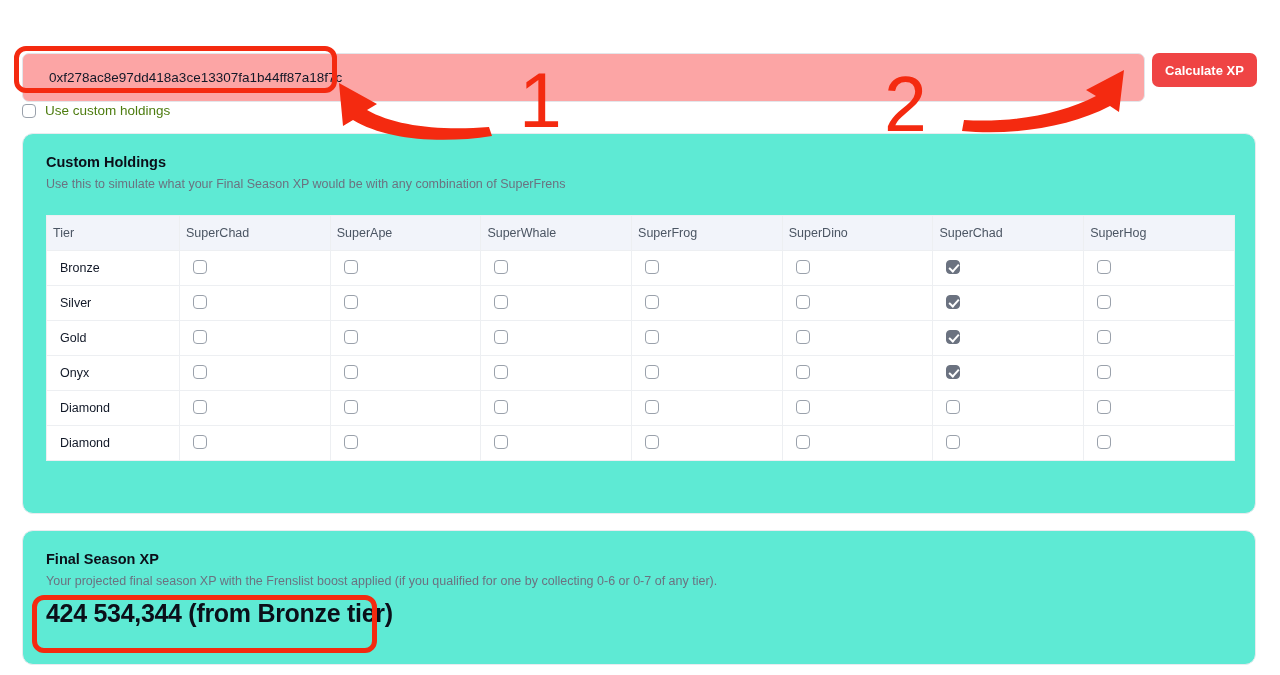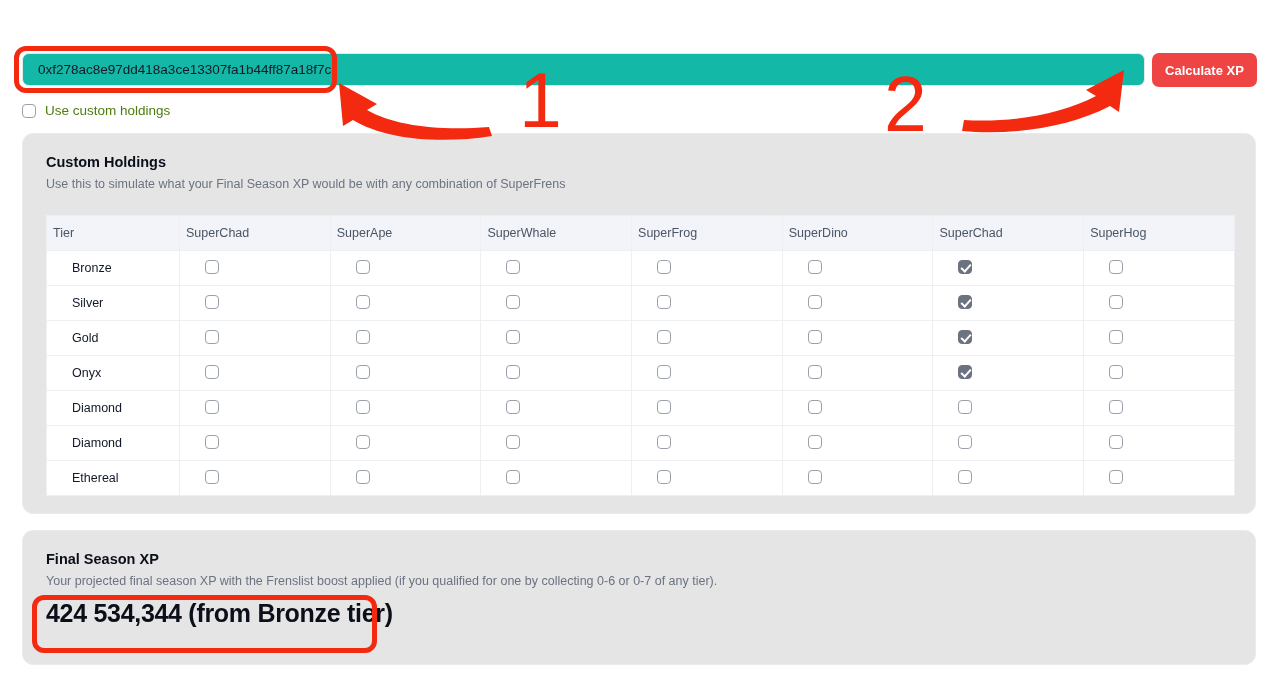--- a/index.html
+++ b/index.html
@@ -17,26 +17,26 @@
   .page-title {
     position: absolute; left: 22px; top: 10px;
     font-size: 23px; font-weight: 700; letter-spacing: -0.2px;
     color: #0b0f19;
     margin-top: 48px;
   }
 
   
   .addr-input {
     position: absolute; left: 22px; top: 53px;
-    width: 1123px; height: 33px;
+    width: 1123px; height: 49px;
     border: 1px solid #e3e6ea; border-radius: 7px;
-    background: #14b8a6;
+    background: #fca5a5;
     font-family: "Liberation Sans", sans-serif;
     font-size: 13.5px; color: #111827;
-    padding: 0 15px;
+    padding: 0 26px;
     outline: none;
   }
   .calc-btn {
     position: absolute; left: 1152px; top: 53px;
     width: 105px; height: 34px;
     background: #ef4444; color: #ffffff;
     border: none; border-radius: 7px;
     font-family: "Liberation Sans", sans-serif;
     font-size: 13px; font-weight: 600;
     cursor: pointer;
@@ -62,21 +62,21 @@
     position: absolute; left: 4px; top: 1px;
     width: 4px; height: 8px;
     border: solid #fff; border-width: 0 2px 2px 0;
     transform: rotate(42deg);
   }
   .uch-label { font-size: 13.5px; color: #4d7c0f; font-weight: 400; }
 
   
   .card {
     position: absolute;
-    background: #e5e5e5;
+    background: #5eead4;
     border: 1px solid #e9ebef;
     border-radius: 11px;
   }
   #card-holdings { left: 22px; top: 133px; width: 1234px; height: 381px; }
   #card-final    { left: 22px; top: 530px; width: 1234px; height: 135px; }
 
   .card-title {
     position: absolute; left: 23px; top: 20px;
     font-size: 14.5px; font-weight: 700; color: #0b0f19;
   }
@@ -100,21 +100,21 @@
   }
   .tbl thead th {
     background: #f2f4fa;
     color: #4b5563;
     font-size: 12.5px;
     height: 35px;
     padding: 0 6px;
   }
   .tbl tbody td {
     height: 35px;
-    padding: 0 25px;
+    padding: 0 13px;
     font-size: 12.5px;
     color: #111827;
     background: #fff;
   }
   .tbl col.c-tier { width: 133px; }
   .tbl col.c-fren { width: 150.7px; }
   .cell-cb { padding-left: 13px; }
 
   
   .xp-value {
@@ -239,30 +239,20 @@
           <tr>
             <td>Diamond</td>
             <td class="cell-cb"><span class="cb"></span></td>
             <td class="cell-cb"><span class="cb"></span></td>
             <td class="cell-cb"><span class="cb"></span></td>
             <td class="cell-cb"><span class="cb"></span></td>
             <td class="cell-cb"><span class="cb"></span></td>
             <td class="cell-cb"><span class="cb"></span></td>
             <td class="cell-cb"><span class="cb"></span></td>
           </tr>
-          <tr>
-            <td>Ethereal</td>
-            <td class="cell-cb"><span class="cb"></span></td>
-            <td class="cell-cb"><span class="cb"></span></td>
-            <td class="cell-cb"><span class="cb"></span></td>
-            <td class="cell-cb"><span class="cb"></span></td>
-            <td class="cell-cb"><span class="cb"></span></td>
-            <td class="cell-cb"><span class="cb"></span></td>
-            <td class="cell-cb"><span class="cb"></span></td>
-          </tr>
         </tbody>
     </table>
   </div>
 
   <div class="card" id="card-final">
     <div class="card-title">Final Season XP</div>
     <div class="card-sub">Your projected final season XP with the Frenslist boost applied (if you qualified for one by collecting 0-6 or 0-7 of any tier).</div>
     <div class="xp-value">424 534,344 (from Bronze tier)</div>
   </div>
 

